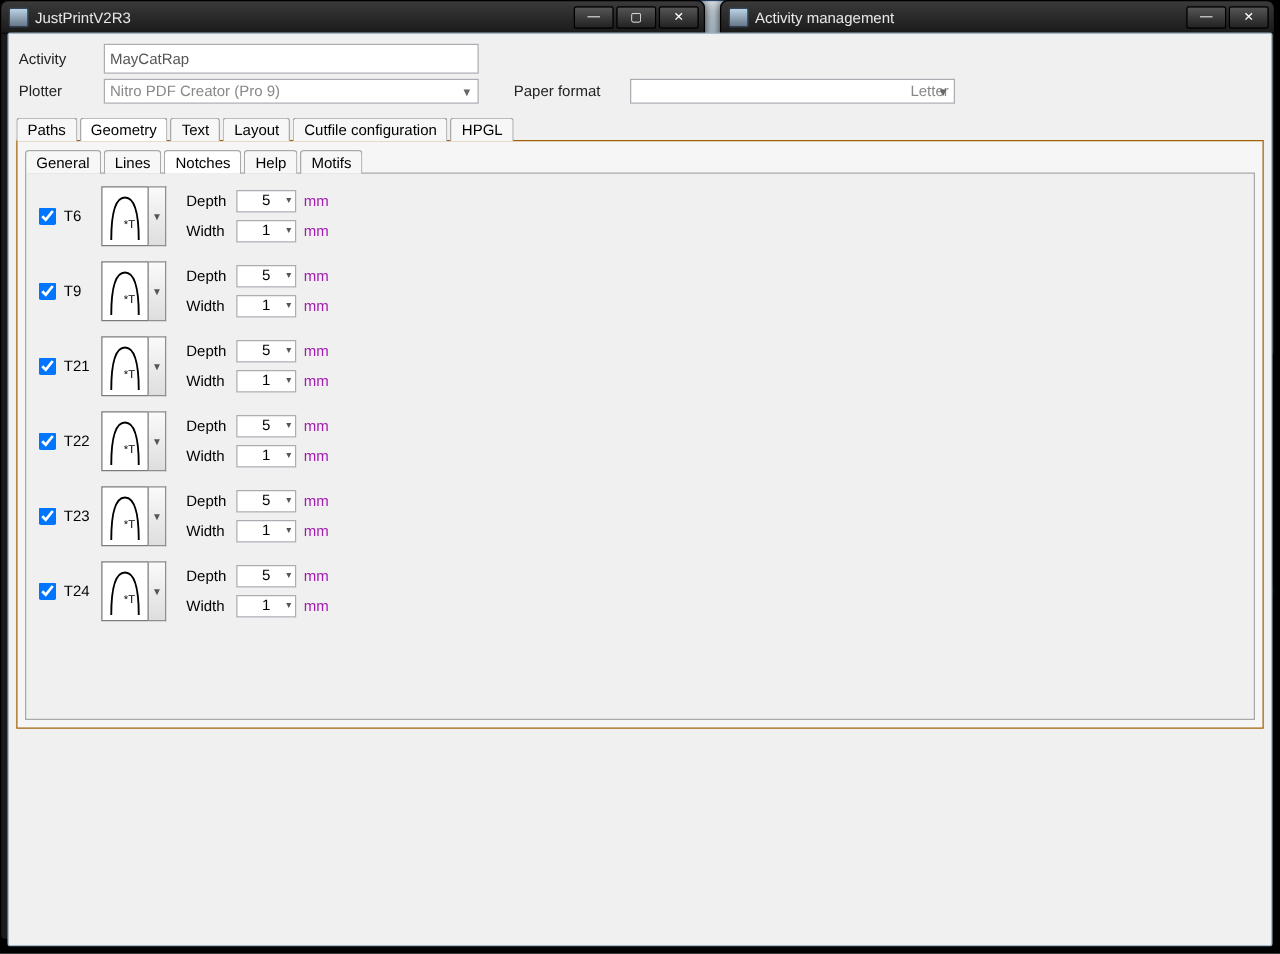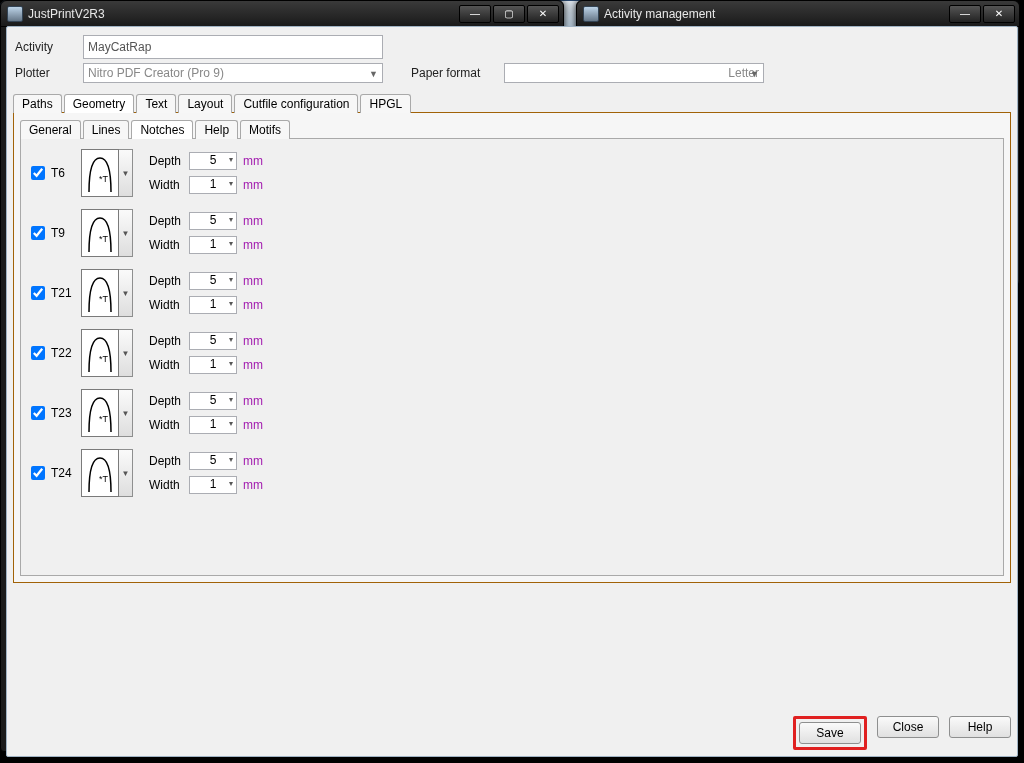--- a/index.html
+++ b/index.html
@@ -411,21 +411,14 @@
               <div class="drow">
                 <label>Width</label>
                 <div class="sel"><span class="v">1</span><span class="caret">▾</span></div>
                 <span class="unit">mm</span>
               </div>
             </div>
           </div>
         </div>
     </div>
 
-    <div id="oa-bottom">
-      <span class="redbox">
-        <button class="winbtn" style="width:62px">Save</button>
-      </span>
-      <button class="winbtn" style="width:62px">Close</button>
-      <button class="winbtn" style="width:62px">Help</button>
-    </div>
   </div>
 </div>
 
 </body></html>

